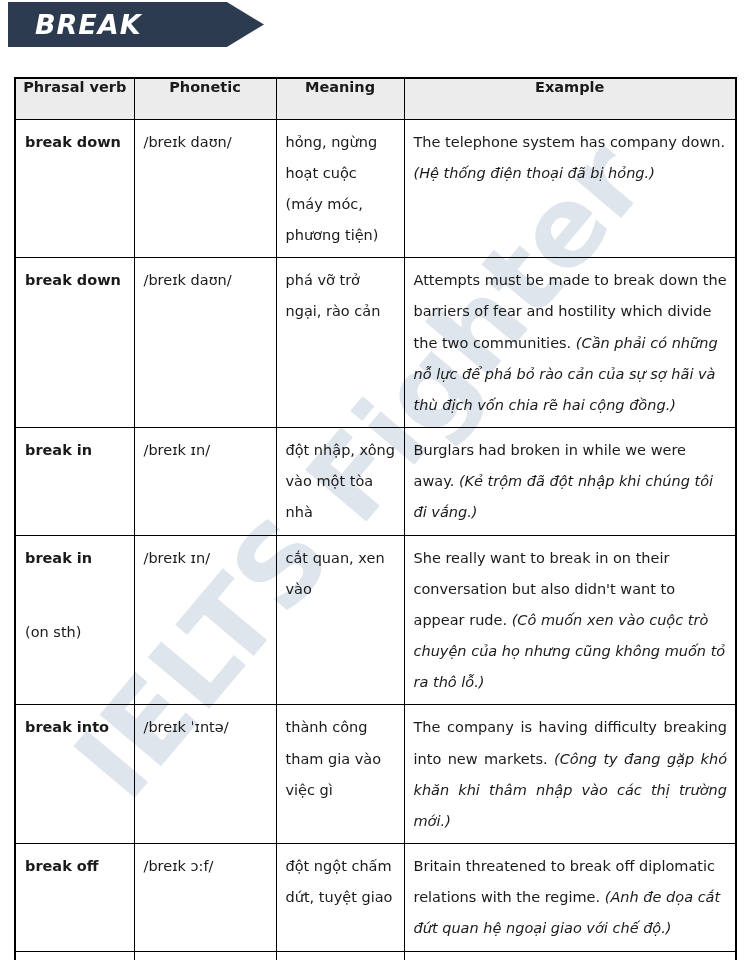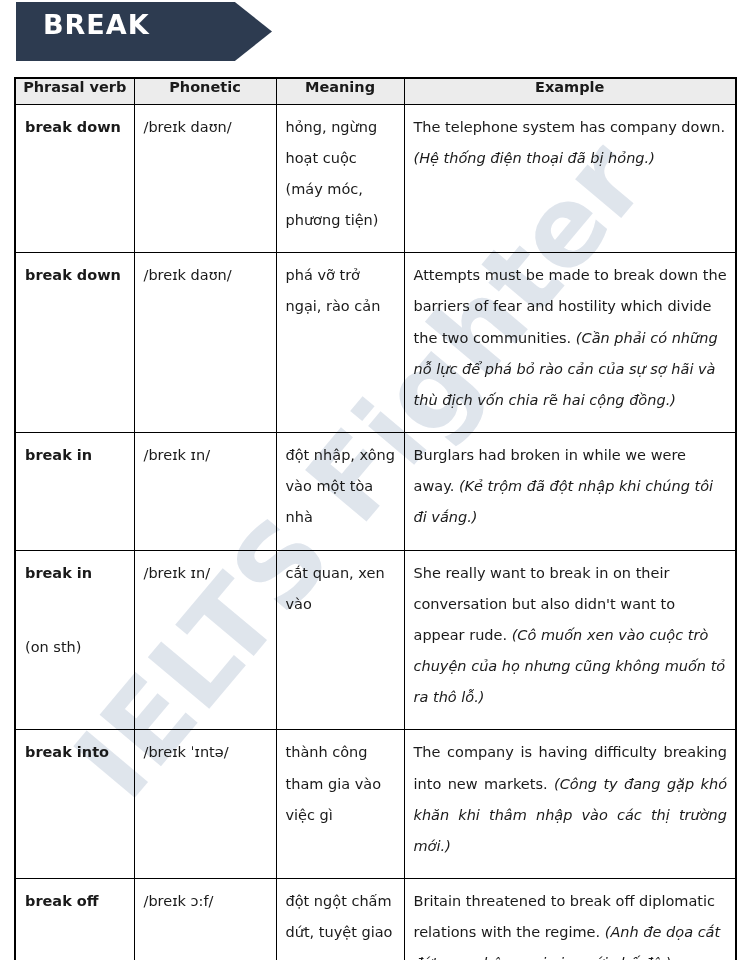--- a/index.html
+++ b/index.html
@@ -33,26 +33,27 @@
     opacity: 0.55;
     white-space: nowrap;
     pointer-events: none;
     z-index: 0;
   }
 
   
   .banner {
     position: absolute;
     top: 2px;
-    left: 16px;
+    left: 8px;
     width: 256px;
-    height: 59px;
+    height: 45px;
     background: var(--banner);
     clip-path: polygon(0 0, 85.5% 0, 100% 50%, 85.5% 100%, 0 100%);
     z-index: 2;
+    font-style: italic;
   }
   .banner-label {
     display: block;
     color: #ffffff;
     font-weight: bold;
     font-size: 27px;
     line-height: 45px;
     padding-left: 27px;
     letter-spacing: 1px;
   }
@@ -77,26 +78,26 @@
 
   col.w-verb { width: 119px; }
   col.w-phon { width: 142px; }
   col.w-mean { width: 128px; }
   col.w-ex   { width: 332px; }
 
   thead th {
     background: var(--header-bg);
     font-weight: bold;
     text-align: center;
-    height: 26px;
+    height: 41px;
     vertical-align: middle;
     font-size: 15px;
   }
 
-  tbody td { padding: 7px 8px 16px 9px; line-height: 2.15; }
+  tbody td { padding: 7px 8px 6px 9px; line-height: 2.15; }
   td.c-verb .verb { font-weight: bold; }
   td.c-verb .verb-note { font-weight: normal; margin-top: 43px; }
   td.c-ex .ex-vi { font-style: italic; }
 
   
   tbody tr:nth-child(1) { height: 129px; }
   tbody tr:nth-child(2) { height: 166px; }
   tbody tr:nth-child(3) { height: 95px; }
   tbody tr:nth-child(4) { height: 137px; }
   tbody tr:nth-child(5) { height: 98px; }

